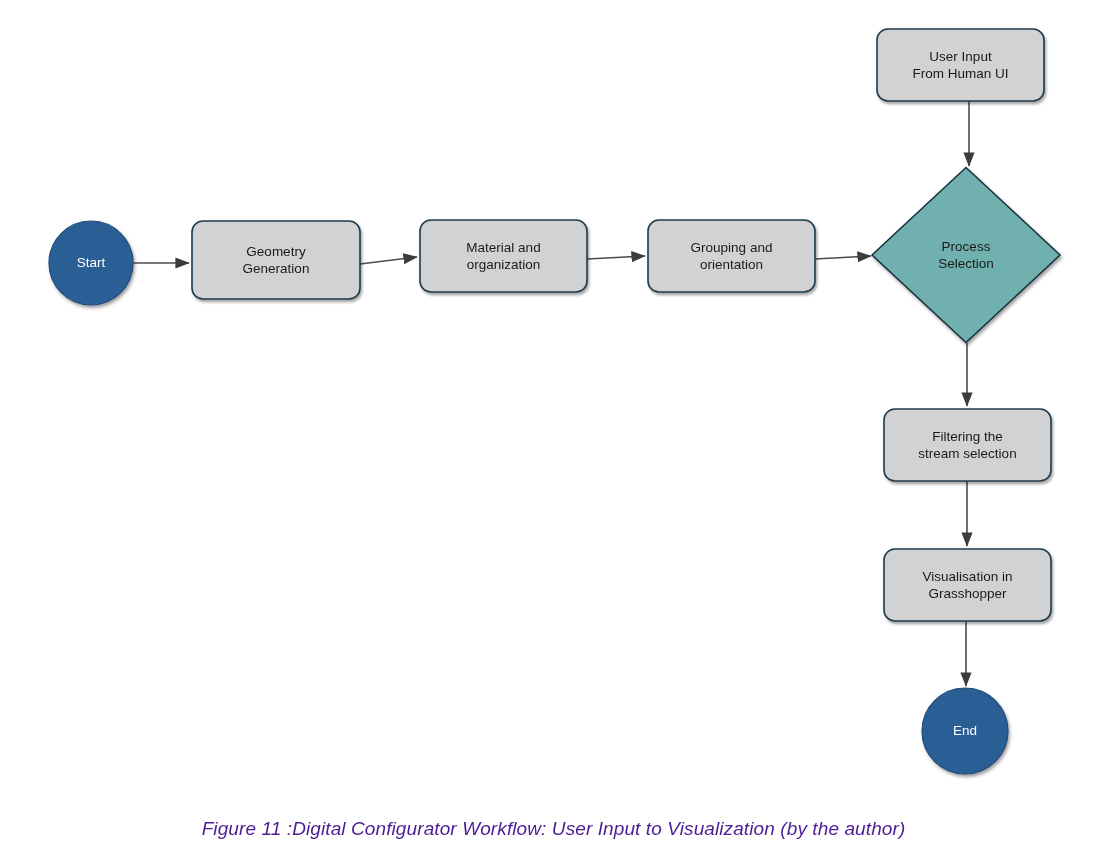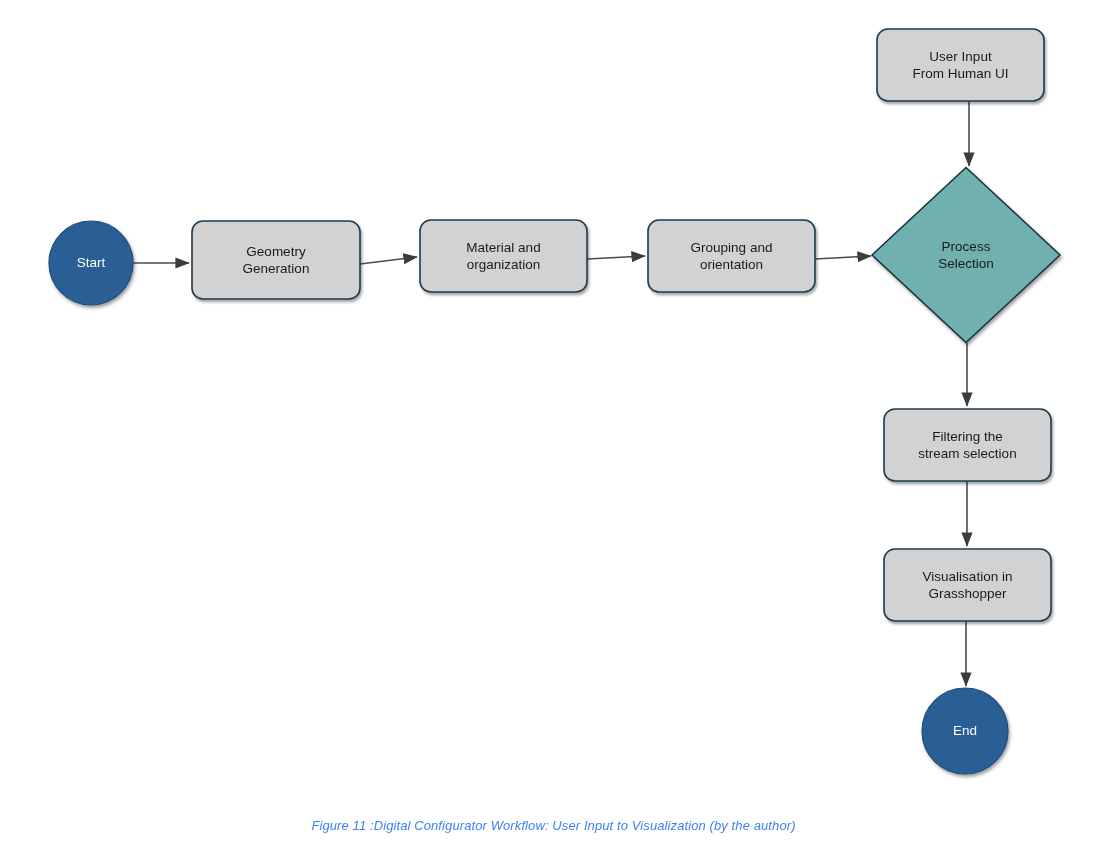--- a/index.html
+++ b/index.html
@@ -36,22 +36,22 @@
     fill: #ffffff;
   }
   .caption {
     position: absolute;
     left: 0;
     top: 818px;
     width: 1107px;
     text-align: center;
     font-family: "Liberation Sans", sans-serif;
     font-style: italic;
-    font-size: 13px;
-    color: #3b82f6;
+    font-size: 19px;
+    color: #4c1d95;
     letter-spacing: 0.1px;
     white-space: pre;
   }
 </style>
 </head>
 <body>
 
 <div id="page">
 
   <svg id="flow-svg" viewBox="0 0 1107 867" xmlns="http://www.w3.org/2000/svg">

